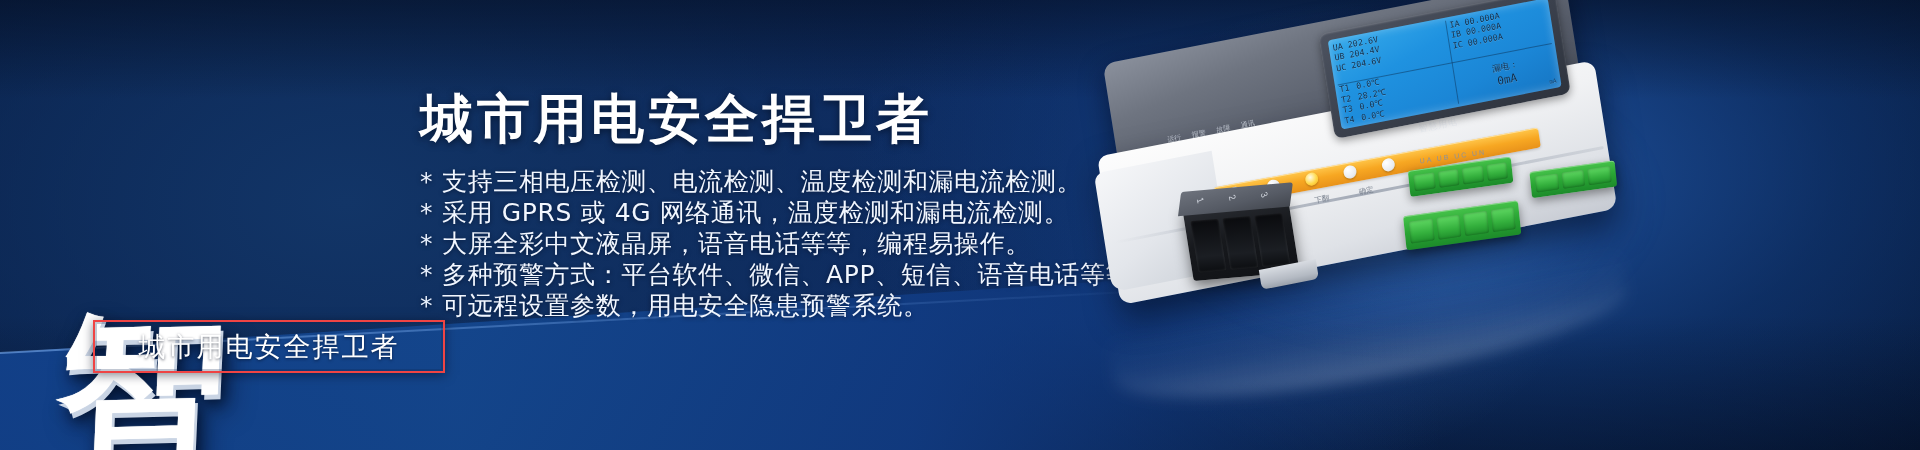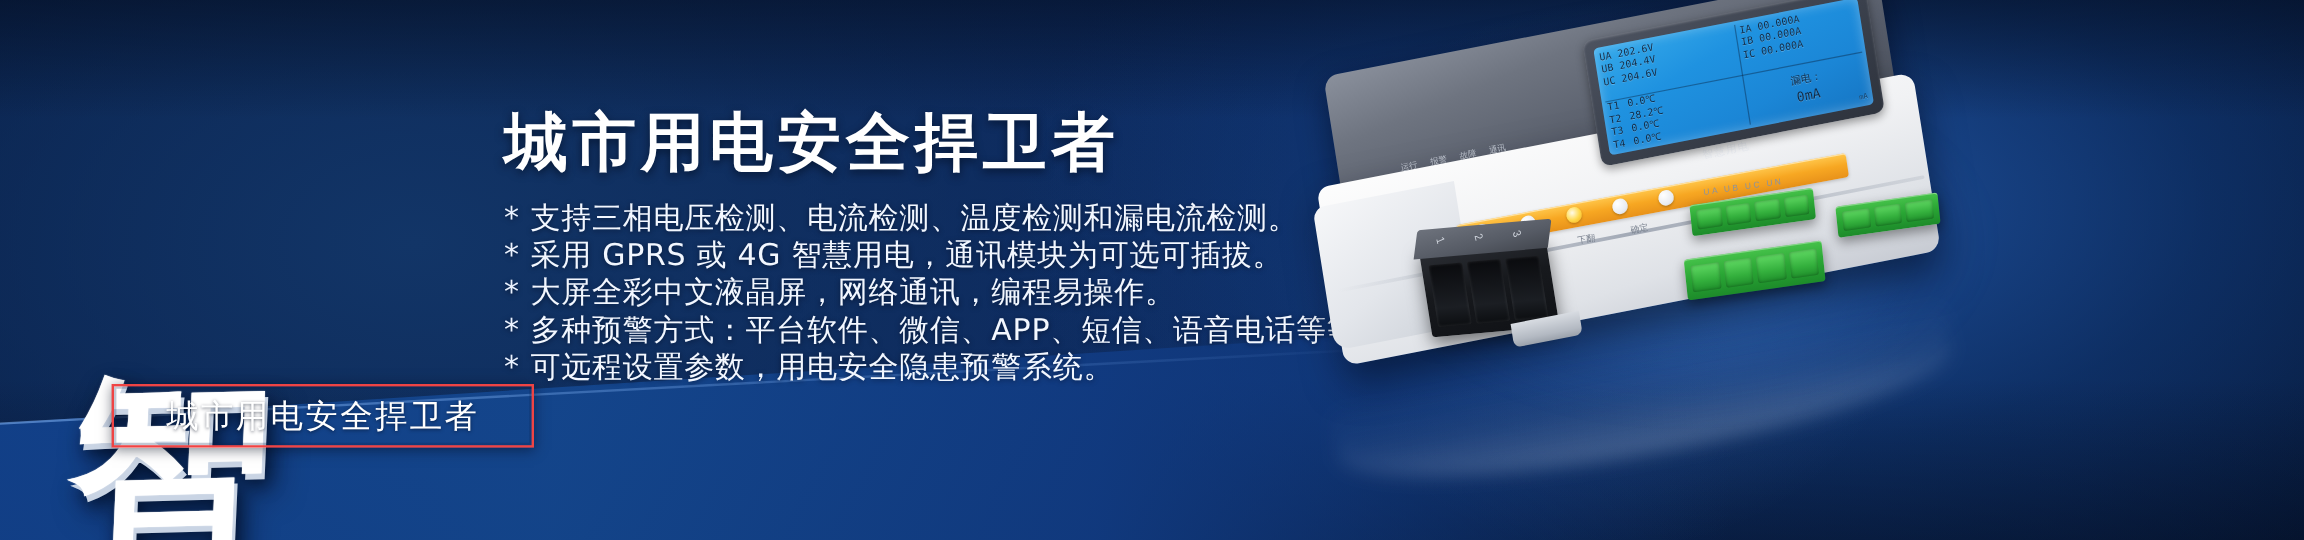--- a/index.html
+++ b/index.html
@@ -214,25 +214,25 @@
 
   <div class="headline">城市用电安全捍卫者</div>
 
   <div class="bullets">
     <div class="bline">
       <span class="star">*</span>
       <span>支持三相电压检测、电流检测、温度检测和漏电流检测。</span>
     </div>
     <div class="bline">
       <span class="star">*</span>
-      <span>采用 GPRS 或 4G 智慧用电，通讯模块为可选可插拔。</span>
-    </div>
-    <div class="bline">
-      <span class="star">*</span>
-      <span>大屏全彩中文液晶屏，网络通讯，编程易操作。</span>
+      <span>采用 GPRS 或 4G 网络通讯，温度检测和漏电流检测。</span>
+    </div>
+    <div class="bline">
+      <span class="star">*</span>
+      <span>大屏全彩中文液晶屏，语音电话等等，编程易操作。</span>
     </div>
     <div class="bline">
       <span class="star">*</span>
       <span>多种预警方式：平台软件、微信、APP、短信、语音电话等等。</span>
     </div>
     <div class="bline">
       <span class="star">*</span>
       <span>可远程设置参数，用电安全隐患预警系统。</span>
     </div>
   </div>

